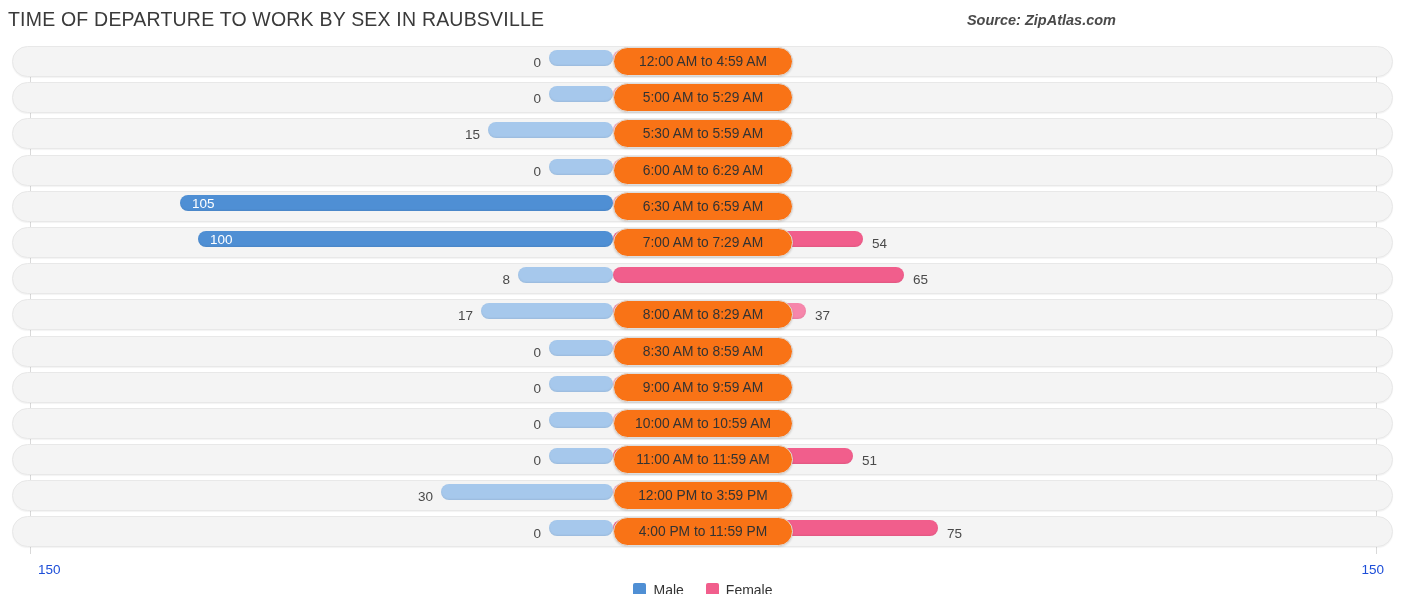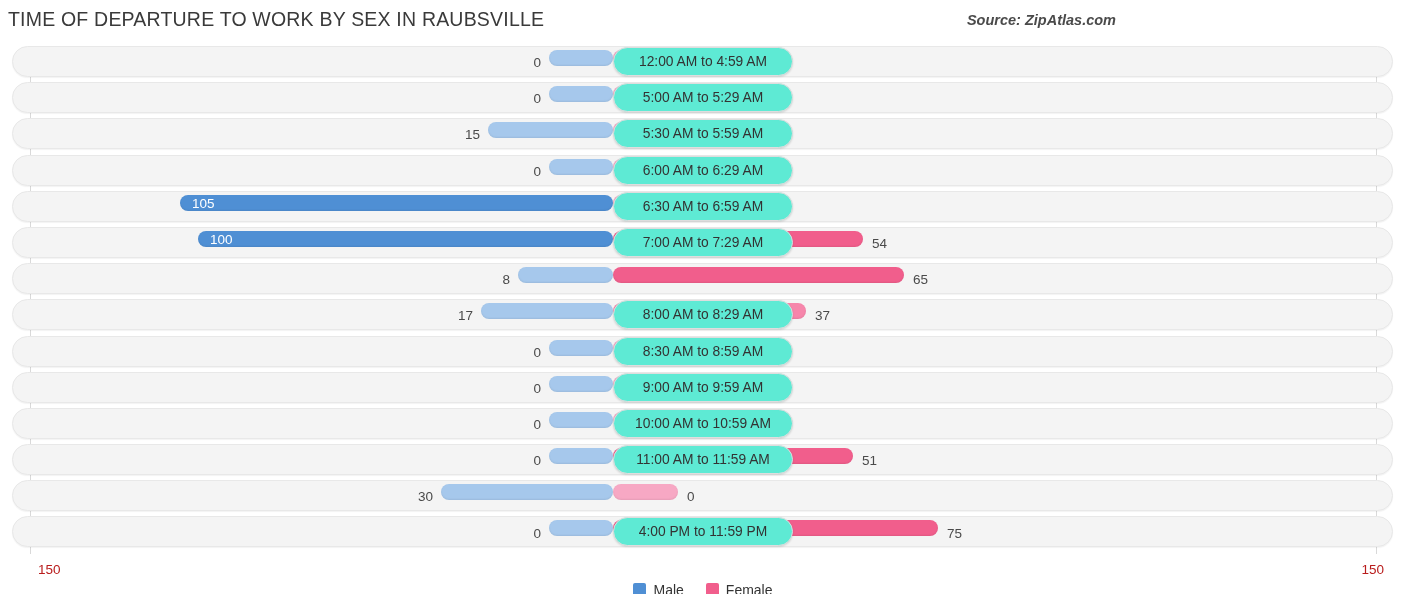--- a/index.html
+++ b/index.html
@@ -134,21 +134,21 @@
   }
   .value.male-val  { text-align: right; }
   .value.female-val{ text-align: left; }
 
   .center-pill {
     position: absolute;
     left: 613px;
     top: 3px;
     width: 180px;
     height: 29px;
-    background: #5eead4;
+    background: #f97316;
     border: 1px solid #dedede;
     border-radius: 15px;
     box-sizing: border-box;
     display: flex;
     align-items: center;
     justify-content: center;
     box-shadow: 0 1px 2px rgba(0,0,0,0.12);
     z-index: 3;
   }
   .center-pill span {
@@ -162,21 +162,21 @@
     position: absolute;
     left: 0;
     top: 556px;
     width: 1406px;
     height: 38px;
   }
   .axis-max {
     position: absolute;
     top: 6px;
     font-size: 13.5px;
-    color: #b91c1c;
+    color: #1d4ed8;
   }
   .axis-max.left  { left: 38px; }
   .axis-max.right { right: 22px; }
 
   .legend {
     position: absolute;
     left: 0;
     top: 4px;
     width: 1406px;
     display: flex;
@@ -332,20 +332,23 @@
         <div class="center-pill">
           <span>11:00 AM to 11:59 AM</span>
         </div>
       </div>
       <div class="row">
         <div class="row-track"></div>
         <div class="bar male" style="width: 172px;"></div>
         <div class="value male-val" style="right: 973px;">30</div>
         <div class="bar female" style="width: 65px;"></div>
         <div class="value female-val" style="left: 687px;">0</div>
+        <div class="center-pill">
+          <span>12:00 PM to 3:59 PM</span>
+        </div>
       </div>
       <div class="row">
         <div class="row-track"></div>
         <div class="bar male" style="width: 64px;"></div>
         <div class="value male-val" style="right: 865px;">0</div>
         <div class="bar female hi" style="width: 325px;"></div>
         <div class="value female-val" style="left: 947px;">75</div>
         <div class="center-pill">
           <span>4:00 PM to 11:59 PM</span>
         </div>

